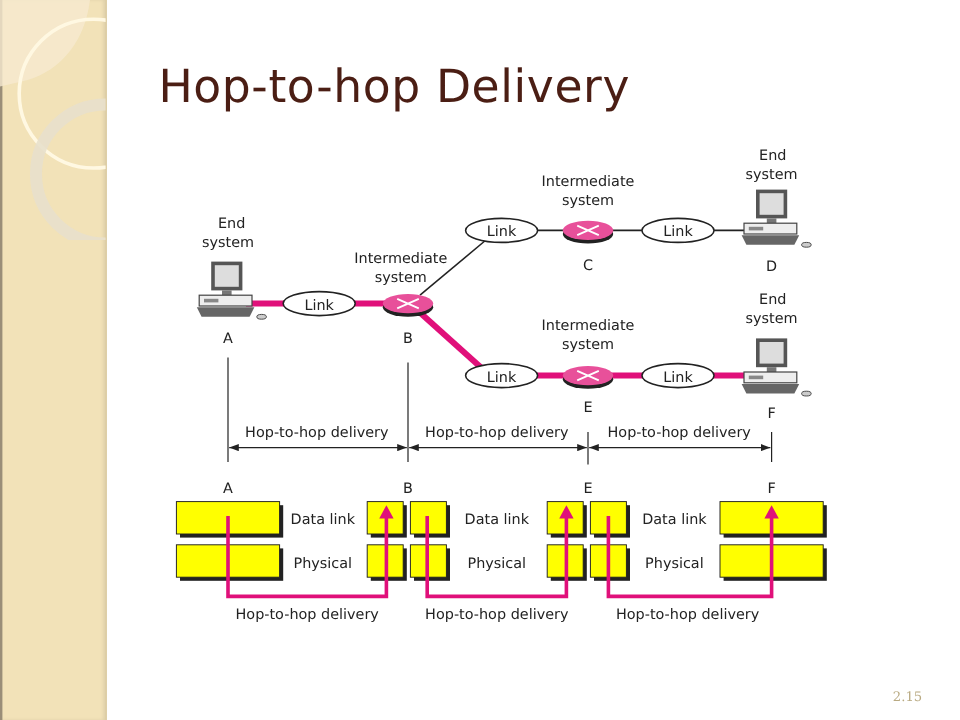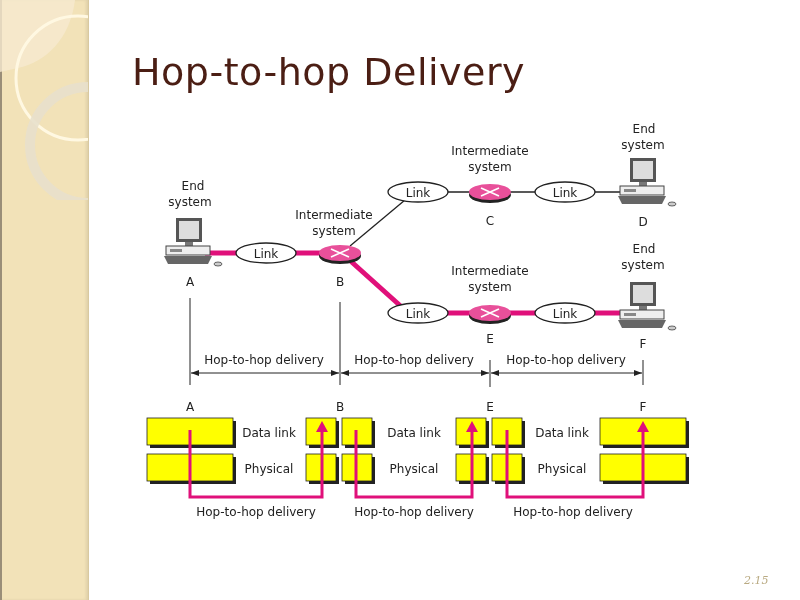--- a/index.html
+++ b/index.html
@@ -3,21 +3,21 @@
 <meta charset="utf-8">
 <style>
   html, body { margin:0; padding:0; }
   body { width:800px; height:600px; position:relative; background:#ffffff; overflow:hidden;
          font-family:"DejaVu Sans", sans-serif; }
   .sidebar { position:absolute; left:0; top:0; width:88px; height:600px;
              background:#f2e2b8; border-right:1px solid #d9c9a0; box-shadow: inset -2px 0 3px rgba(0,0,0,0.08); }
   .sidebar-left-edge { position:absolute; left:0; top:0; width:2px; height:600px; background:#9a8e78; }
   .title { position:absolute; left:132px; top:50px; font-family:"DejaVu Sans", sans-serif;
            font-size:38px; color:#4b1e14; letter-spacing:0.5px; }
-  .page-num { position:absolute; left:744px; top:574px; font-family:"DejaVu Serif", serif; font-size:11px; color:#b9aa82;font-style:italic; }
+  .page-num { position:absolute; left:744px; top:574px; font-family:"DejaVu Serif", serif; font-size:11px; color:#b9aa82; }
   svg text { font-family:"DejaVu Sans", sans-serif; fill:#222; }
 </style>
 </head>
 <body>
 
 <div class="sidebar">
   <div class="sidebar-left-edge"></div>
   <svg width="88" height="200" style="position:absolute;left:0;top:0">
     <path d="M0,0 L75,0 C70,40 45,62 18,68 L0,72 Z" fill="#f6ead0" opacity="0.8"></path>
     <circle cx="78" cy="78" r="62" fill="none" stroke="#fff8e2" stroke-width="3"></circle>

